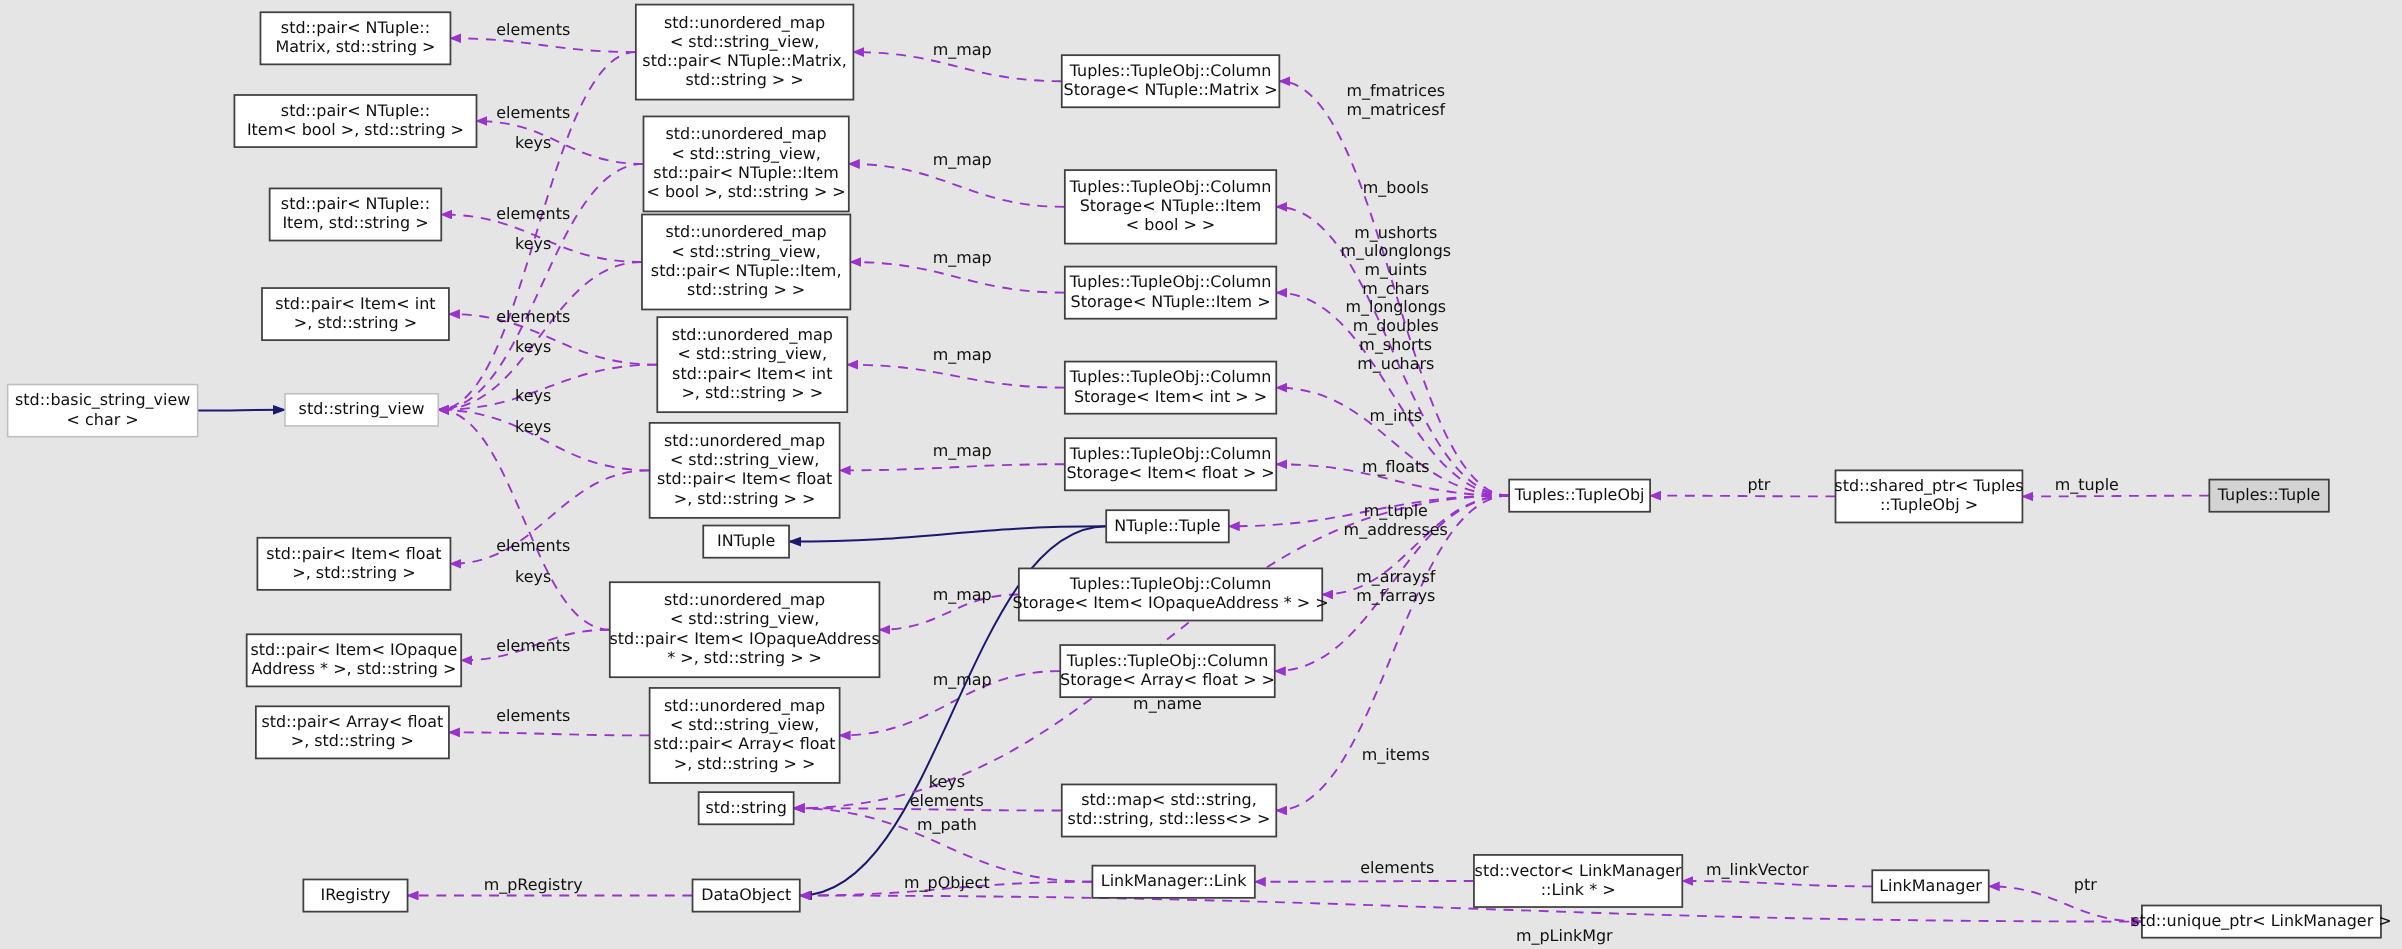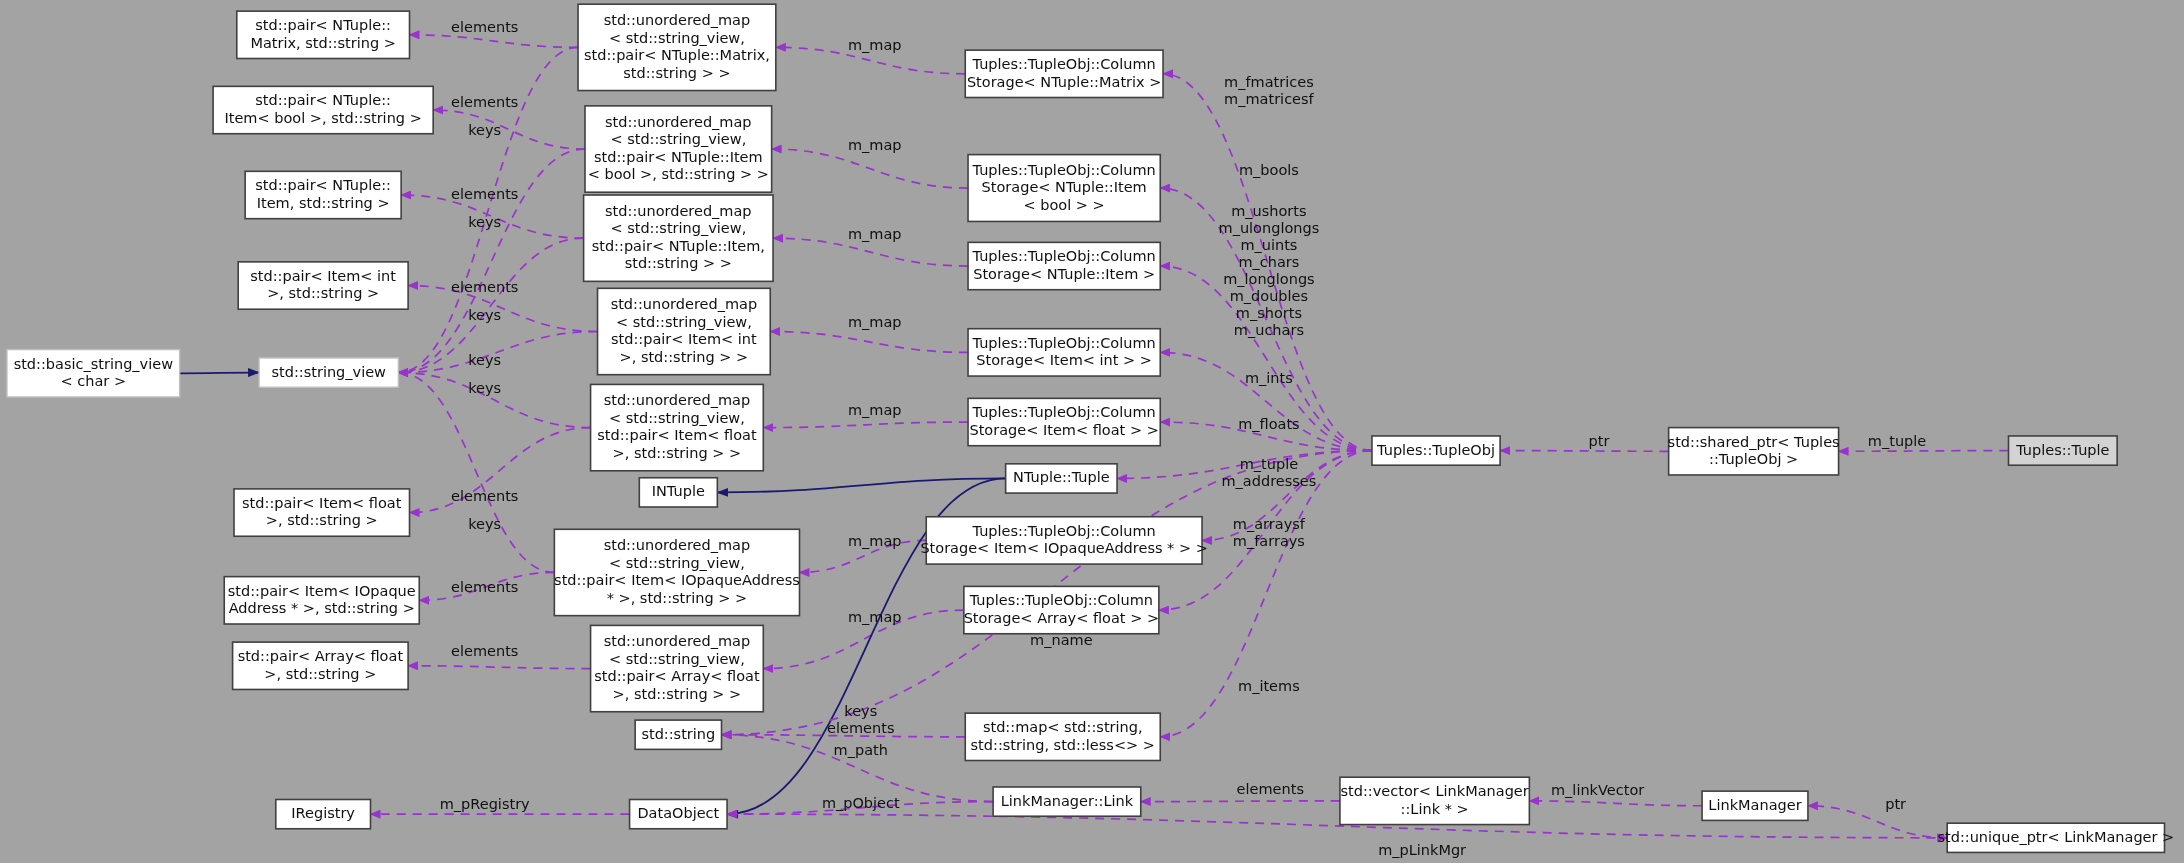--- a/index.html
+++ b/index.html
@@ -1,17 +1,17 @@
 <!DOCTYPE html>
 <html><head>
 <meta charset="utf-8">
 <style>
   html,body{margin:0;padding:0;background:#ffffff;}
   body{font-family:"DejaVu Sans","Liberation Sans",sans-serif;}
-  #stage{position:relative;width:2184px;height:863px;background:#a3a3a3;overflow:hidden;}
+  #stage{position:relative;width:2184px;height:863px;background:#e5e5e5;overflow:hidden;}
   svg#graph{position:absolute;left:0;top:0;width:2184px;height:863px;}
   .nodeBox{stroke:#404040;stroke-width:1.6px;fill:#ffffff;}
   .nodeBox.light{stroke:#bfbfbf;stroke-width:1.4px;}
   .nodeBox.hl{fill:#d3d3d3;stroke:#404040;stroke-width:1.6px;}
   .nodeText{font-family:"DejaVu Sans","Liberation Sans",sans-serif;font-size:14.5px;fill:#101010;text-anchor:middle;dominant-baseline:middle;}
   .edgeLabel{font-family:"DejaVu Sans","Liberation Sans",sans-serif;font-size:14.5px;fill:#101010;text-anchor:middle;dominant-baseline:middle;}
   .usageEdge{stroke:#9a32cd;stroke-width:1.7px;fill:none;stroke-dasharray:9 7;}
   .inheritEdge{stroke:#191970;stroke-width:1.8px;fill:none;}
 </style>
 </head>

